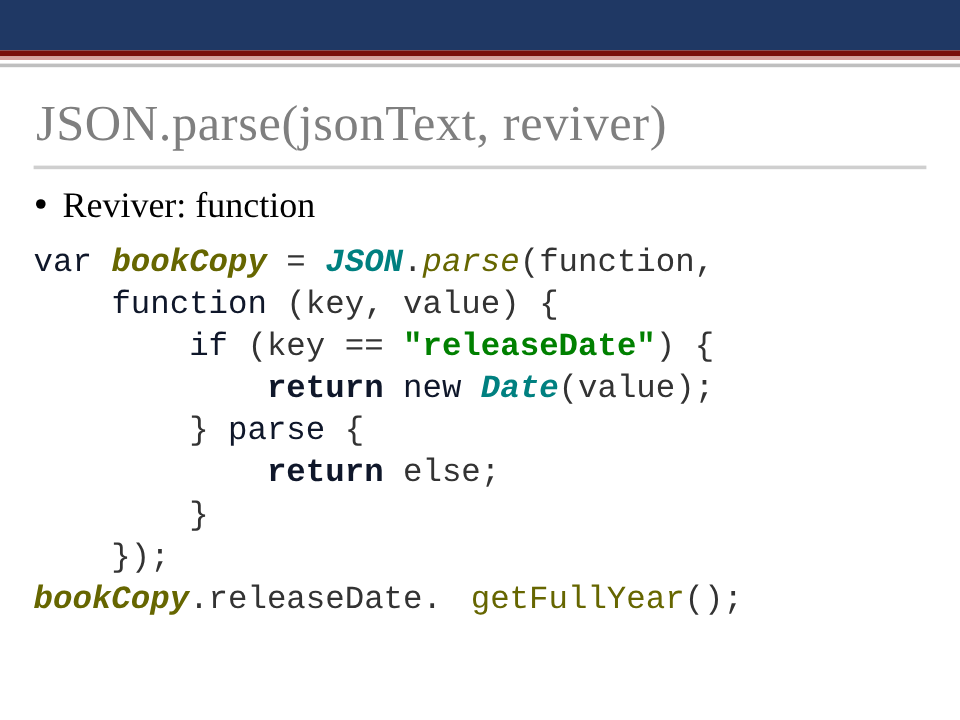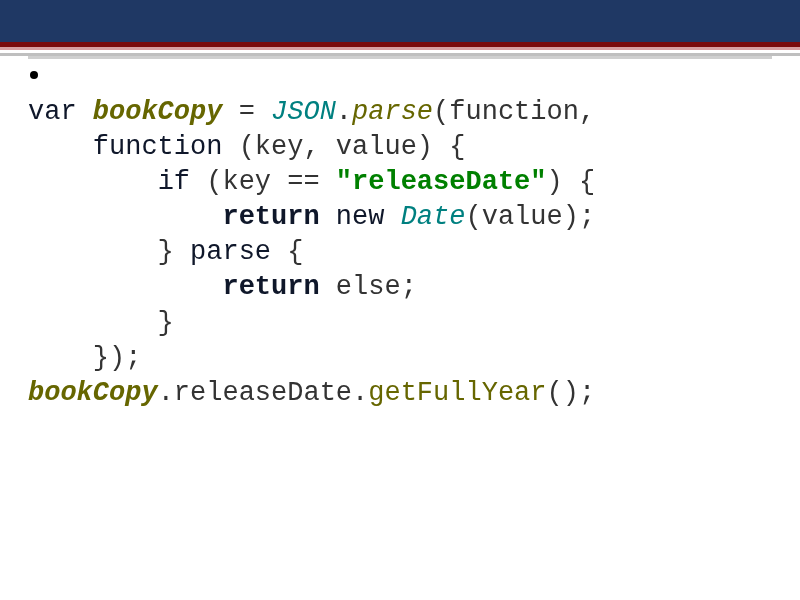--- a/index.html
+++ b/index.html
@@ -65,46 +65,48 @@
     padding: 8px 28px 0 28px;
     font-family: Consolas, 'Courier New', monospace;
     font-size: 27px;
     line-height: 1.3;
     white-space: pre;
     color: #333;
   }
 
   .kw   { color: #0f172a; font-weight: normal; }
   .id1  { color: #666600; font-style: italic; font-weight: bold; }
-  .cls  { color: #008080; font-style: italic; }
+  .cls  { color: #008080; font-style: italic; font-weight: bold; }
   .fn   { color: #666600; font-style: italic; }
   .str  { color: #008000; font-weight: bold; }
   .ret  { color: #0f172a; font-weight: bold; }
   .obj  { color: #666600; font-style: italic; font-weight: bold; }
   .prop { color: #333333; text-align: center; }
-  .meth { color: #666600; }
+  .meth { color: #666600; margin-left: 24px; }
 
 </style>
 </head>
 <body>
 
 <div class="slide">
 
   <div class="topbar"></div>
   <div class="rule-stack">
     <div class="rule-dark"></div>
     <div class="rule-light"></div>
     <div class="rule-gap"></div>
     <div class="rule-gray"></div>
   </div>
 
+  <div class="title">JSON.parse(jsonText, reviver)</div>
   <div class="title-rule"></div>
 
   <div class="bullet">
     <span class="bullet-dot"></span>
+    <span>Reviver: function</span>
   </div>
 
   <div class="code"><span class="kw">var</span> <span class="id1">bookCopy</span><span> = </span><span class="cls">JSON</span><span>.</span><span class="fn">parse</span><span>(function,</span>
 <span>    </span><span class="kw">function</span><span> (key, value) {</span>
 <span>        </span><span class="kw">if</span><span> (key == </span><span class="str">"releaseDate"</span><span>) {</span>
 <span>            </span><span class="ret">return</span><span> </span><span class="kw">new</span><span> </span><span class="cls">Date</span><span>(value);</span>
 <span>        } </span><span class="kw">parse</span><span> {</span>
 <span>            </span><span class="ret">return</span><span> else;</span>
 <span>        }</span>
 <span>    });</span>

